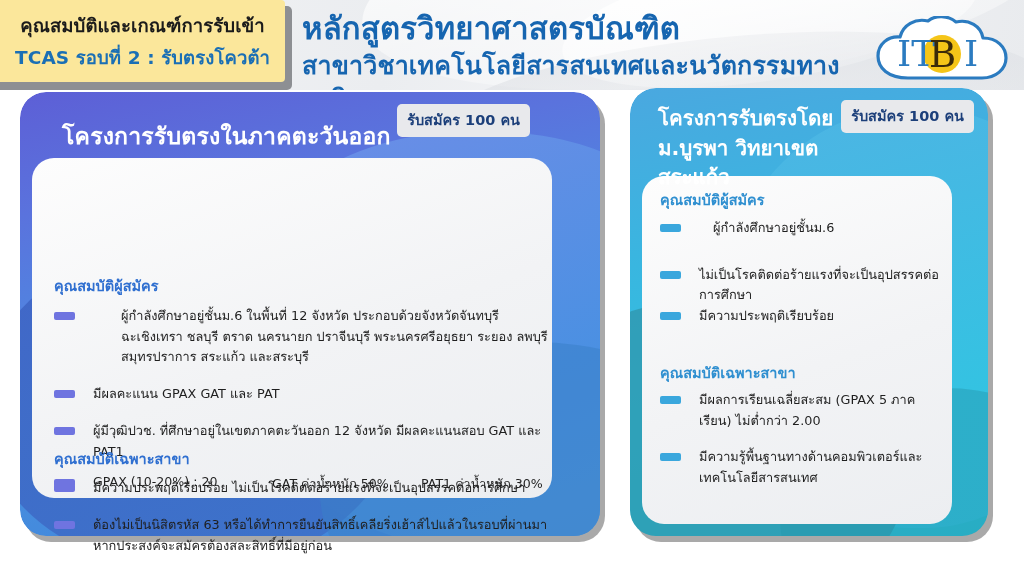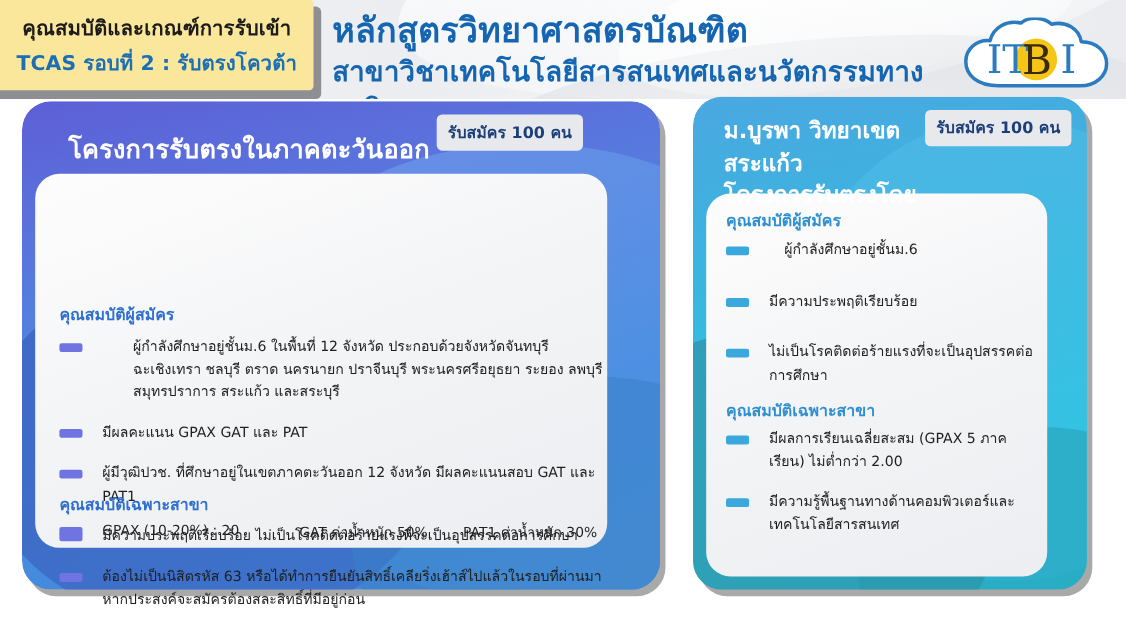--- a/index.html
+++ b/index.html
@@ -209,43 +209,43 @@
   <div class="card" id="card-right">
     <div class="card-shadow"></div>
     <div class="card-frame">
       <div class="rt-base"></div>
       <div class="rt-sw-b"></div>
       <div class="rt-sw-a"></div>
       <div class="rt-sw-c"></div>
     </div>
 
     <div class="card-title">
+      <div>โครงการรับตรงโดย</div>
       <div>ม.บูรพา วิทยาเขตสระแก้ว</div>
-      <div>โครงการรับตรงโดย</div>
     </div>
     <div class="badge">รับสมัคร 100 คน</div>
 
     <div class="card-panel rt-panel"></div>
 
     <div style="position:absolute;left:30px;top:100px;">
       <div class="sec-head rt-head">คุณสมบัติผู้สมัคร</div>
     </div>
 
     <div class="pad-r" style="top:130px;">
       <div class="bullet-row" style="margin-bottom:26px;">
         <div class="dash rt-dash"></div>
         <div class="btext" style="margin-left:32px;">ผู้กำลังศึกษาอยู่ชั้นม.6</div>
       </div>
+      <div class="bullet-row">
+        <div class="dash rt-dash"></div>
+        <div class="btext" style="margin-left:18px;width:250px;">ไม่เป็นโรคติดต่อร้ายแรงที่จะเป็นอุปสรรคต่อการศึกษา</div>
+      </div>
       <div class="bullet-row" style="margin-bottom:26px;">
         <div class="dash rt-dash"></div>
         <div class="btext" style="margin-left:18px;">มีความประพฤติเรียบร้อย</div>
-      </div>
-      <div class="bullet-row">
-        <div class="dash rt-dash"></div>
-        <div class="btext" style="margin-left:18px;width:250px;">ไม่เป็นโรคติดต่อร้ายแรงที่จะเป็นอุปสรรคต่อการศึกษา</div>
       </div>
     </div>
 
     <div style="position:absolute;left:30px;top:273px;">
       <div class="sec-head rt-head">คุณสมบัติเฉพาะสาขา</div>
     </div>
 
     <div style="position:absolute;left:30px;top:302px;width:285px;">
       <div class="bullet-row" style="margin-bottom:16px;">
         <div class="dash rt-dash"></div>

